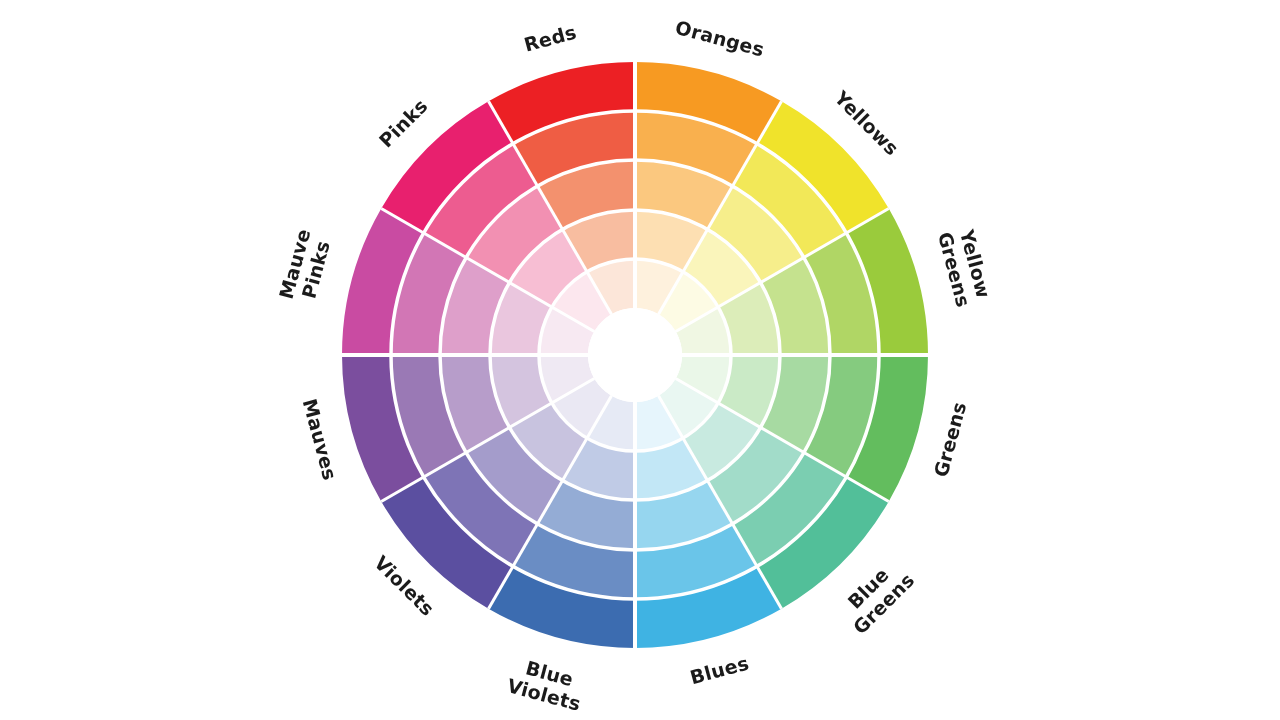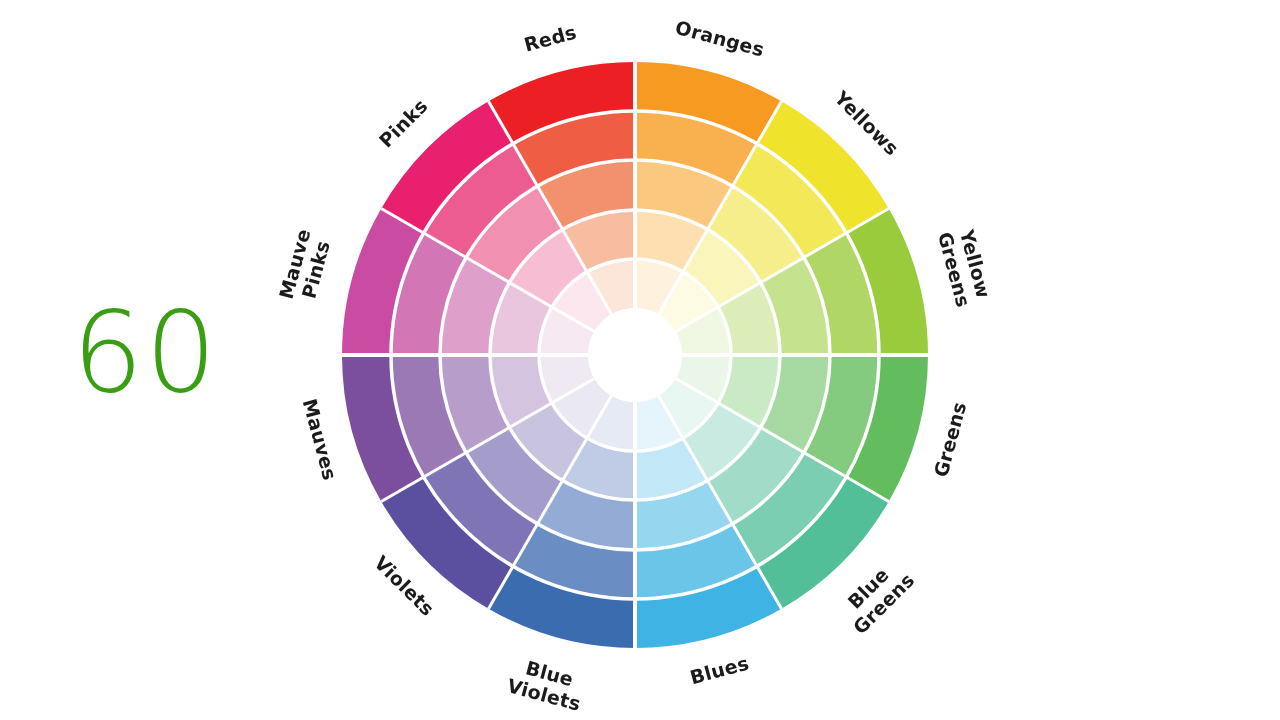--- a/index.html
+++ b/index.html
@@ -31,21 +31,20 @@
     fill:#1b1b1b;
     letter-spacing:0.2px;
   }
   .sep{stroke:#ffffff;fill:none;}
 </style>
 </head>
 <body>
 
 <div id="stage">
 
-  <div id="counter" style="color: rgb(58, 158, 20);">60</div>
 
   <svg class="wheel-svg" id="wheel" width="1280" height="720" xmlns="http://www.w3.org/2000/svg">
       <g>
         <g>
           <path d="M 635 62 A 293 293 0 0 1 781.5 101.25455669115948 L 757 143.68980147659698 A 244 244 0 0 0 635 111 Z" fill="#f79a22"></path>
           <path d="M 635 111 A 244 244 0 0 1 757 143.68980147659698 L 732.5 186.1250462620345 A 195 195 0 0 0 635 160 Z" fill="#f9b04e"></path>
           <path d="M 635 160 A 195 195 0 0 1 732.5 186.1250462620345 L 707.5 229.4263164512564 A 145 145 0 0 0 635 210 Z" fill="#fbc87f"></path>
           <path d="M 635 210 A 145 145 0 0 1 707.5 229.4263164512564 L 683 271.8615612366939 A 96 96 0 0 0 635 259 Z" fill="#fddfb2"></path>
           <path d="M 635 259 A 96 96 0 0 1 683 271.8615612366939 L 658.5 314.29680602213136 A 47 47 0 0 0 635 308 Z" fill="#fef1dd"></path>
         </g>

